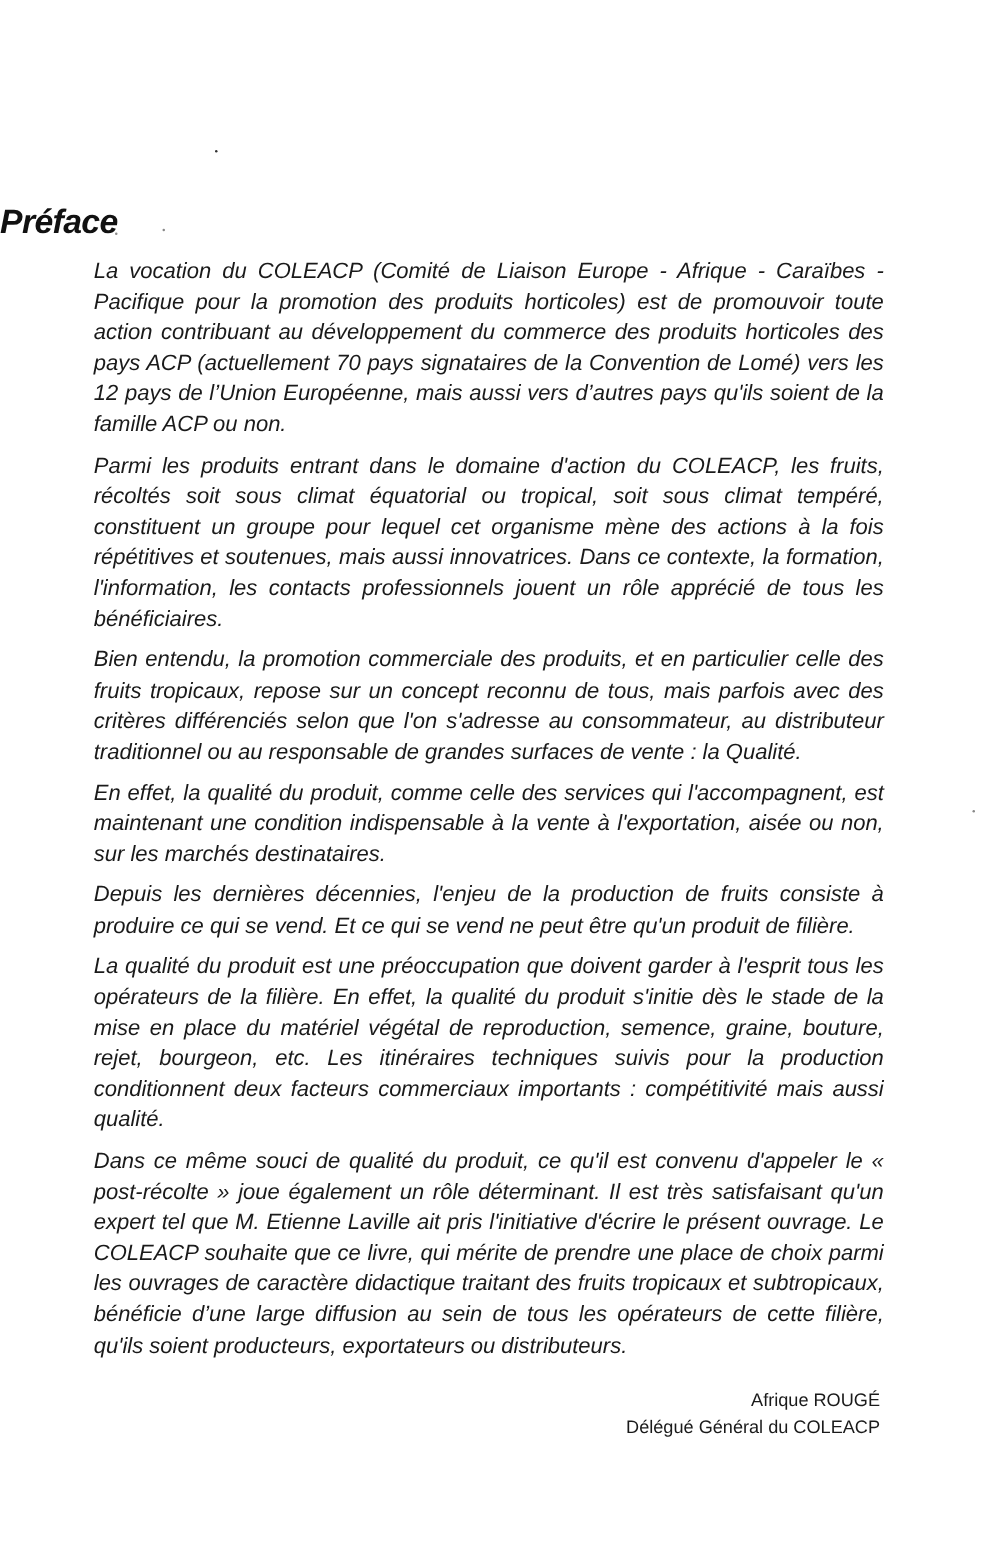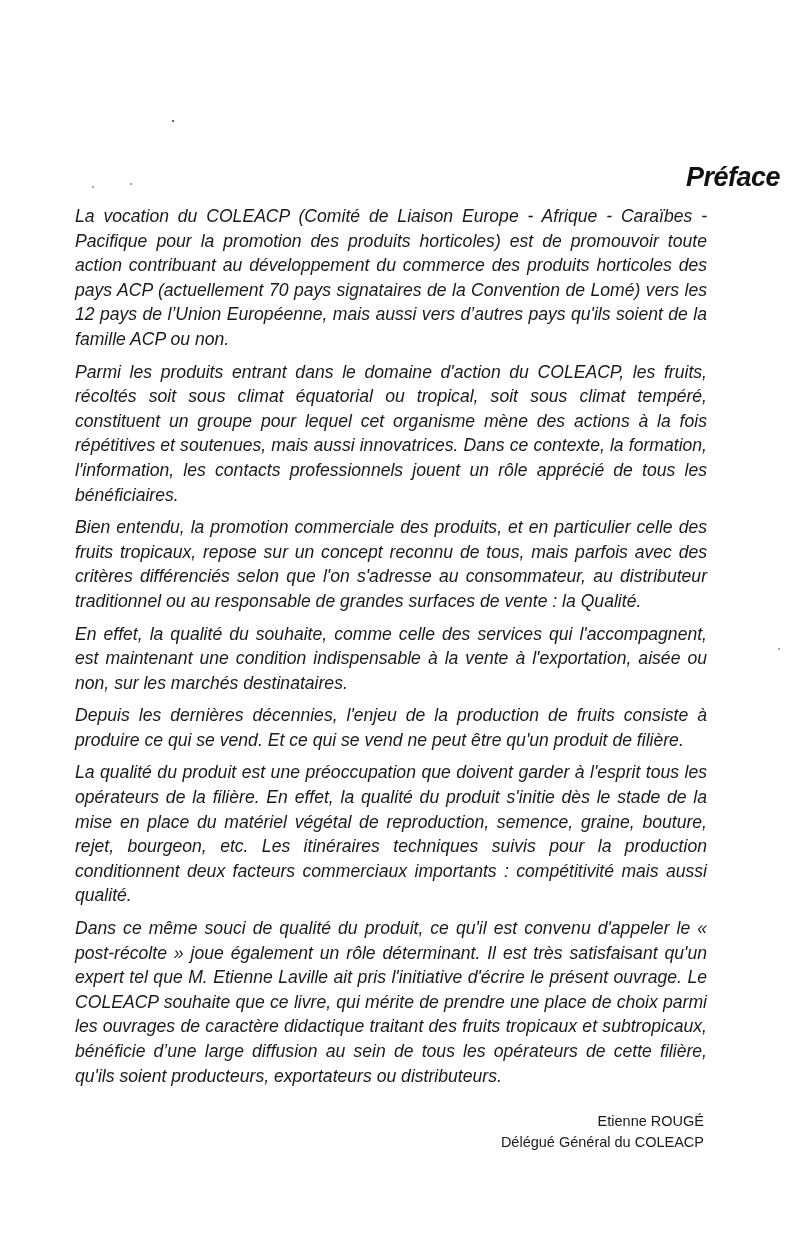--- a/index.html
+++ b/index.html
@@ -1,18 +1,18 @@
 <!DOCTYPE html>
 <html><head>
 <meta charset="utf-8">
 <style>
   html, body { margin: 0; padding: 0; background: #ffffff; }
   body { width: 800px; height: 1253px; position: relative; overflow: hidden; color: #1a1a1a; }
   .page-title {
-    position: absolute; left: 0; width: 780px; top: 144px; text-align: right;
+    position: absolute; left: 0; width: 780px; top: 144px; text-align: left;
     font-family: "Liberation Sans", sans-serif; font-style: italic; font-weight: bold;
     font-size: 27px; letter-spacing: -0.5px; color: #111;
   }
   .body-text {
     position: absolute; left: 75px; width: 632px; top: 204px;
     font-family: "Liberation Sans", sans-serif; font-style: italic;
     font-size: 17.6px; line-height: 24.6px; color: #1a1a1a;
     text-align: justify; hyphens: manual;
   }
   .para { margin: 0 0 8px 0; }
@@ -29,22 +29,22 @@
 <div class="speck" style="left:92px;top:186px;"></div>
 <div class="speck" style="left:130px;top:183px;"></div>
 <div class="speck" style="left:778px;top:648px;"></div>
 
 <h1 class="page-title">Préface</h1>
 
 <div class="body-text">
   <p class="para">La vocation du COLEACP (Comité de Liaison Europe - Afrique - Caraïbes - Pacifique pour la promotion des produits horticoles) est de promouvoir toute action contribuant au développement du commerce des produits horticoles des pays ACP (actuellement 70 pays signataires de la Convention de Lomé) vers les 12 pays de l’Union Européenne, mais aussi vers d’autres pays qu'ils soient de la famille ACP ou non.</p>
   <p class="para">Parmi les produits entrant dans le domaine d'action du COLEACP, les fruits, récoltés soit sous climat équatorial ou tropical, soit sous climat tempéré, constituent un groupe pour lequel cet organisme mène des actions à la fois répétitives et soutenues, mais aussi innovatrices. Dans ce contexte, la formation, l'information, les contacts professionnels jouent un rôle apprécié de tous les bénéficiaires.</p>
   <p class="para">Bien entendu, la promotion commerciale des produits, et en particulier celle des fruits tropicaux, repose sur un concept reconnu de tous, mais parfois avec des critères différenciés selon que l'on s'adresse au consommateur, au distributeur traditionnel ou au responsable de grandes surfaces de vente : la Qualité.</p>
-  <p class="para">En effet, la qualité du souhaite, comme celle des services qui l'accompagnent, est maintenant une condition indispensable à la vente à l'exportation, aisée ou non, sur les marchés destinataires.</p>
+  <p class="para">En effet, la qualité du produit, comme celle des services qui l'accompagnent, est maintenant une condition indispensable à la vente à l'exportation, aisée ou non, sur les marchés destinataires.</p>
   <p class="para">Depuis les dernières décennies, l'enjeu de la production de fruits consiste à produire ce qui se vend. Et ce qui se vend ne peut être qu'un produit de filière.</p>
   <p class="para">La qualité du produit est une préoccupation que doivent garder à l'esprit tous les opérateurs de la filière. En effet, la qualité du produit s'initie dès le stade de la mise en place du matériel végétal de reproduction, semence, graine, bouture, rejet, bourgeon, etc. Les itinéraires techniques suivis pour la production conditionnent deux facteurs commerciaux importants : compétitivité mais aussi qualité.</p>
   <p class="para">Dans ce même souci de qualité du produit, ce qu'il est convenu d'appeler le « post-récolte » joue également un rôle déterminant. Il est très satisfaisant qu'un expert tel que M. Etienne Laville ait pris l'initiative d'écrire le présent ouvrage. Le COLEACP souhaite que ce livre, qui mérite de prendre une place de choix parmi les ouvrages de caractère didactique traitant des fruits tropicaux et subtropicaux, bénéficie d’une large diffusion au sein de tous les opérateurs de cette filière, qu'ils soient producteurs, exportateurs ou distributeurs.</p>
 </div>
 
 <div class="signature">
-  <div>Etienne ROUGÉ</div>
+  <div>Afrique ROUGÉ</div>
   <div>Délégué Général du COLEACP</div>
 </div>
 
 </body></html>

